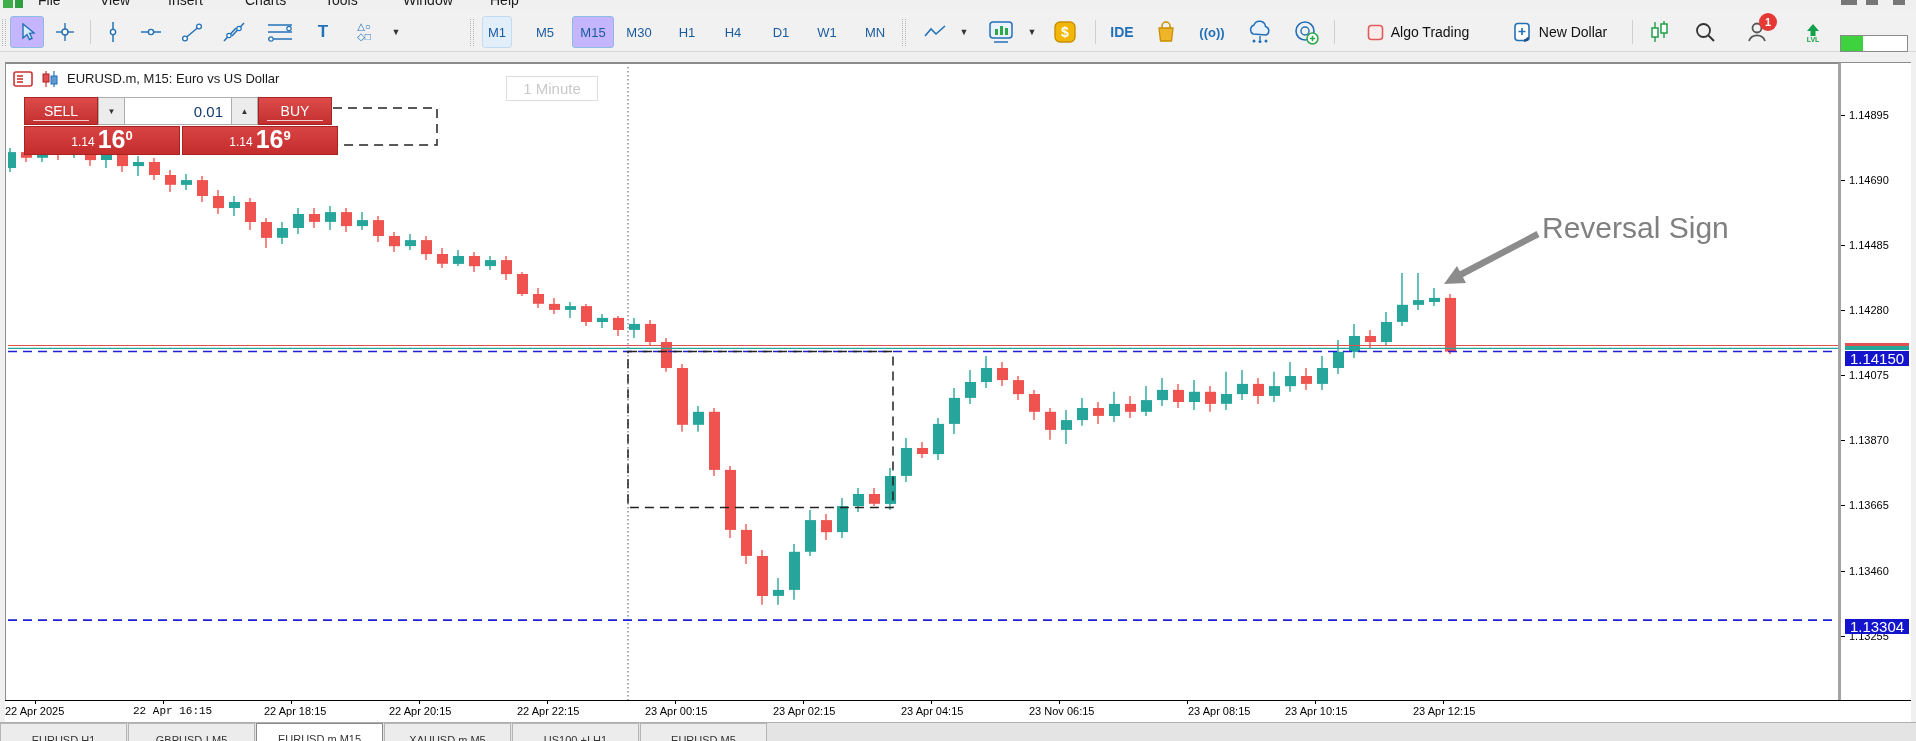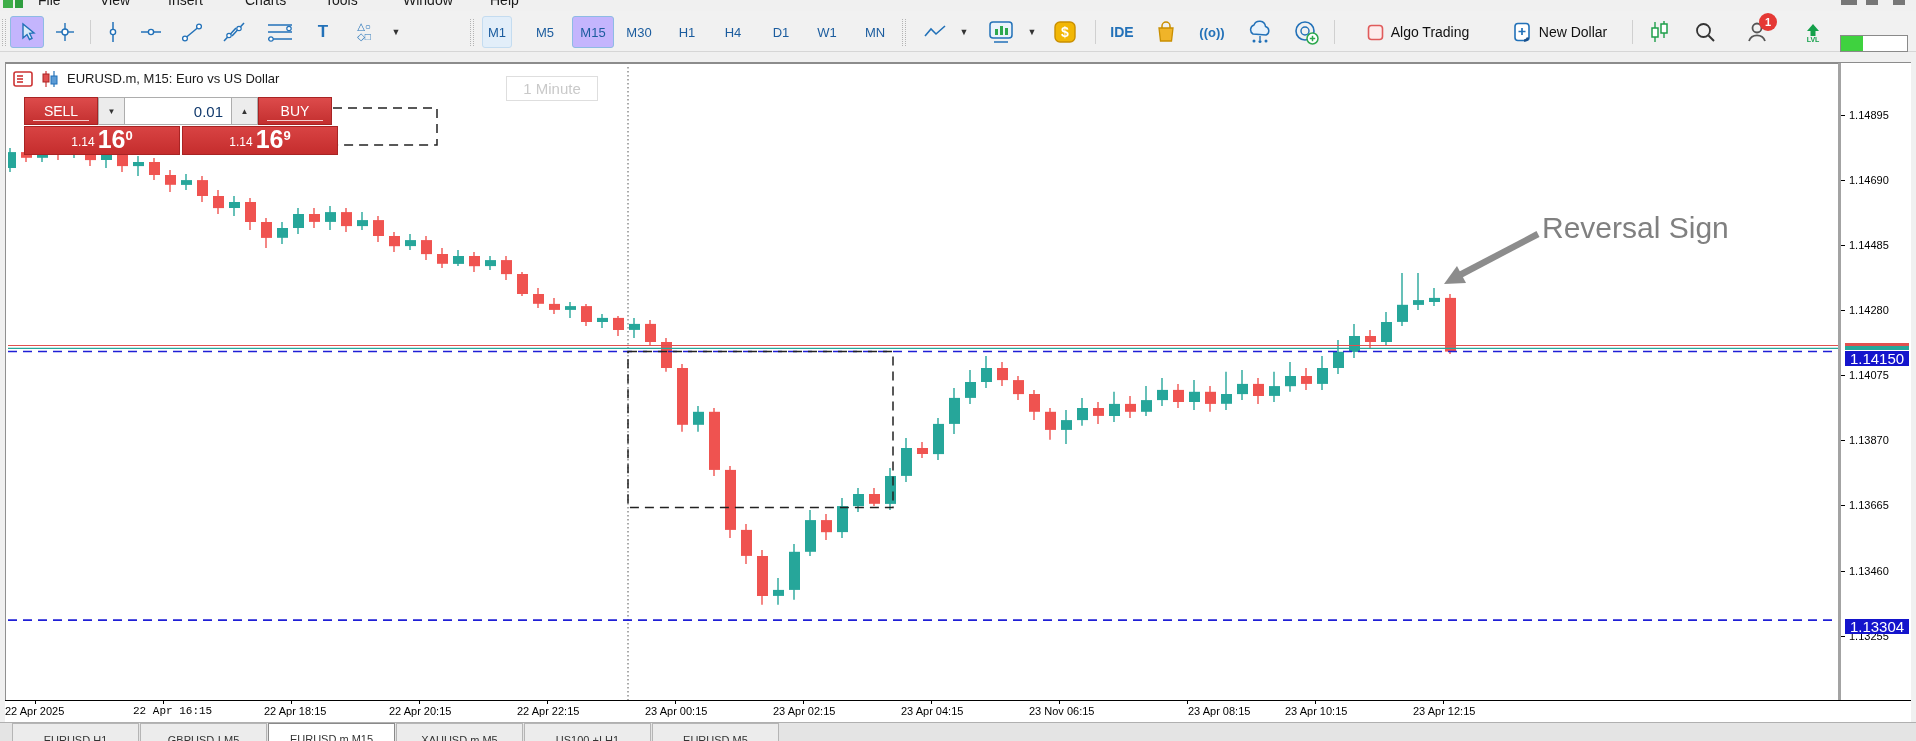--- a/index.html
+++ b/index.html
@@ -72,21 +72,21 @@
   .strip { position:absolute; left:4px; width:64px; height:4px; }
 
   
   .taxis { position:absolute; left:5px; top:700px; width:1906px; height:22px; background:#fff;
     border-top:1px solid #000; z-index:3; }
   .tlabel { position:absolute; top:4px; font-size:11px; color:#000; white-space:nowrap; }
   .tmark { position:absolute; top:0; width:1px; height:3px; background:#000; }
 
   
   .tabs { position:absolute; left:0; top:722px; width:100%; height:19px; background:#e4e4e4;
-    border-top:1px solid #b0b0b0; display:flex; padding-left:12px; z-index:6; overflow:hidden; }
+    border-top:1px solid #b0b0b0; display:flex; padding-left:0; z-index:6; overflow:hidden; }
   .tab { width:127px; background:#ececec; border:1px solid #b5b5b5; border-bottom:none; margin-right:1px;
     font-size:11px; color:#333; text-align:center; padding-top:10px; white-space:nowrap; overflow:hidden; }
   .tab.active { background:#fff; border-color:#8a8a8a; padding-top:9px; }
 
   svg text { font-family:"Liberation Sans","DejaVu Sans",sans-serif; }
 </style>
 </head>
 <body>
 
 <div class="menu-bar">

